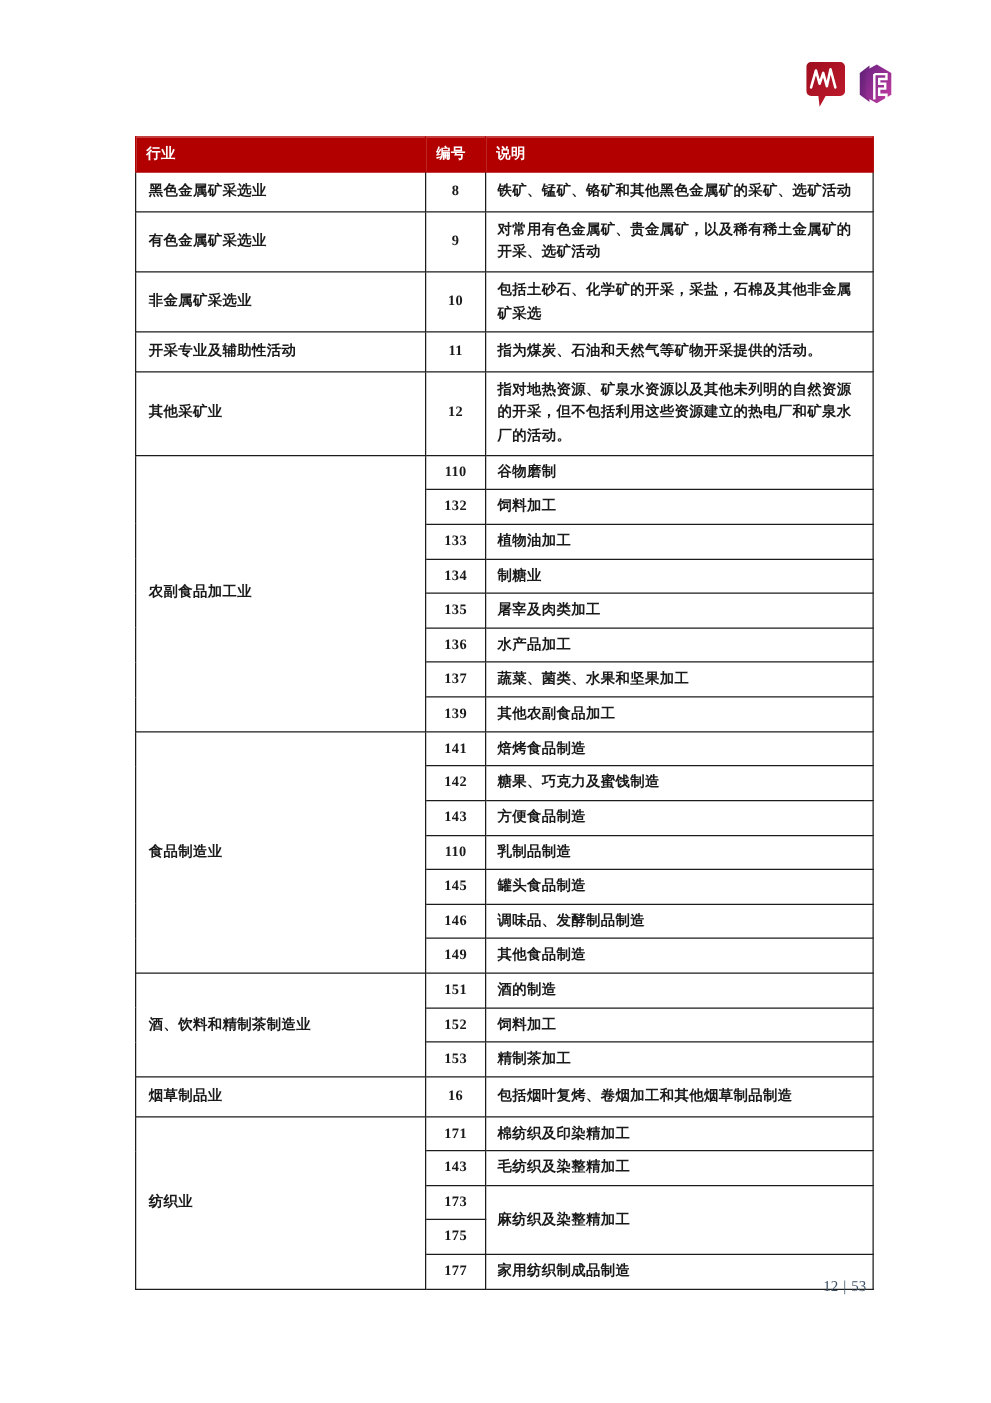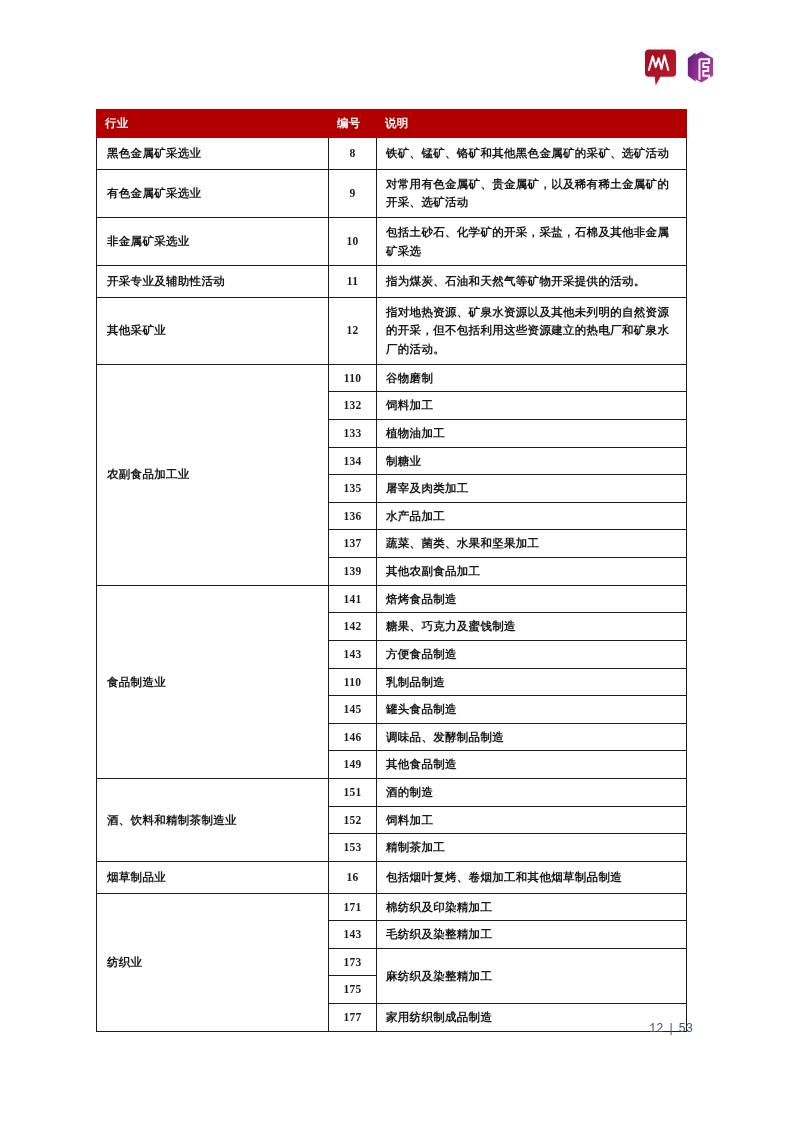--- a/index.html
+++ b/index.html
@@ -26,21 +26,21 @@
     height: 48px;
     display: flex;
     align-items: center;
     gap: 6px;
   }
   .logo-mark { display: block; }
 
   
   .table-wrap {
     position: absolute;
-    left: 96px;
+    left: 108px;
     top: 109px;
     width: 590px;
   }
   table.cls {
     border-collapse: collapse;
     width: 590px;
     table-layout: fixed;
   }
   table.cls td, table.cls th {
     border: 1px solid #1c1c1c;
@@ -87,21 +87,21 @@
   .footer {
     position: absolute;
     left: 0;
     top: 1022px;
     width: 793px;
     text-align: right;
     padding-right: 100px;
     box-sizing: border-box;
     font-size: 12px;
     color: #3d5266;
-    font-family: Liberation Mono, monospace;
+    font-family: Liberation Serif, serif;
   }
   .footer .sep { margin: 0 4px; }
 </style>
 </head>
 <body>
 
 <div class="logo-area">
   <svg class="logo-mark" width="32" height="38" viewBox="0 0 32 38">
     <defs>
       <linearGradient id="gRed" x1="0" y1="0" x2="1" y2="1">

